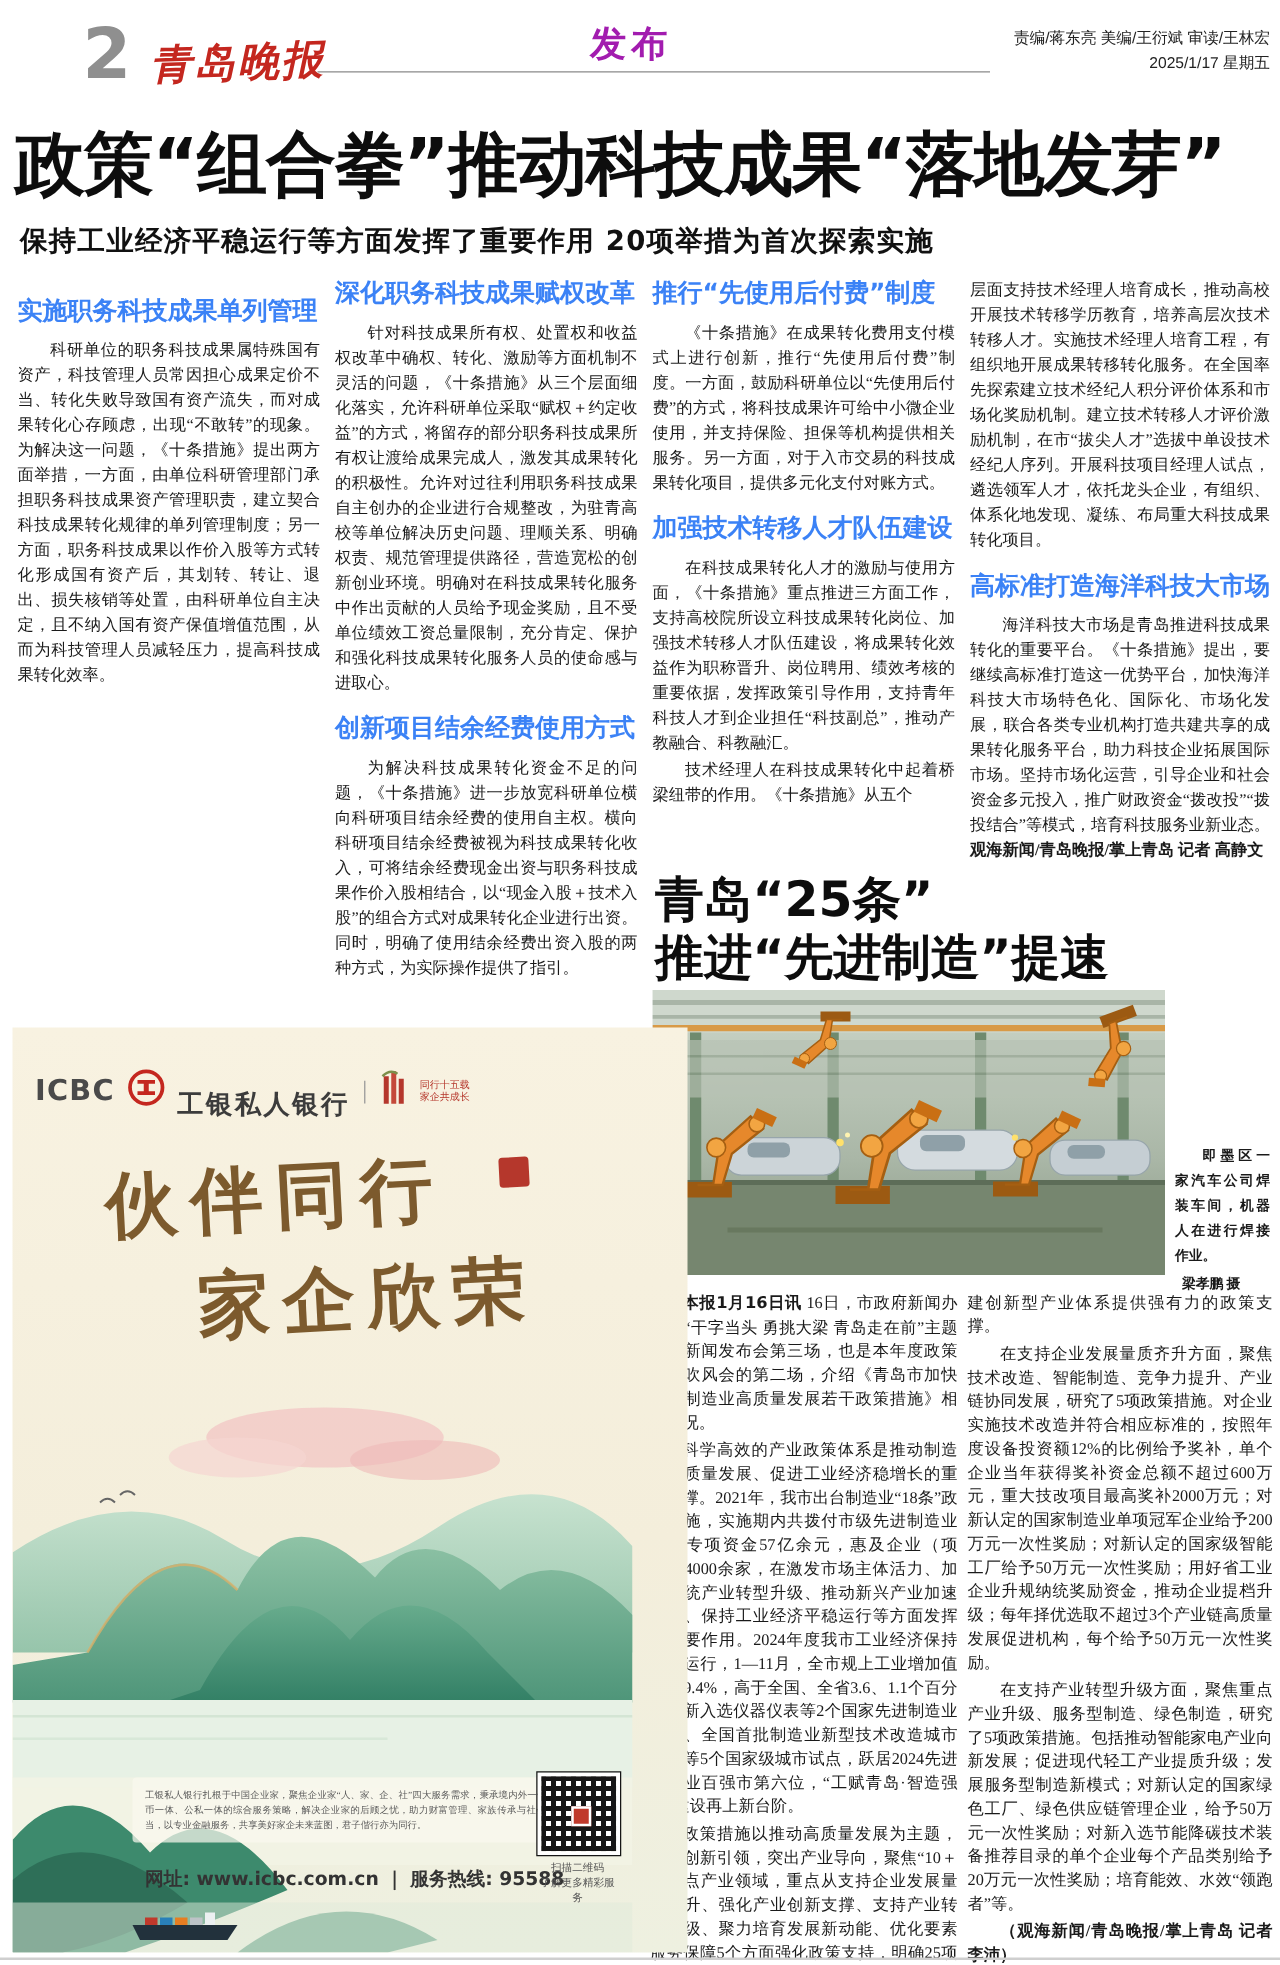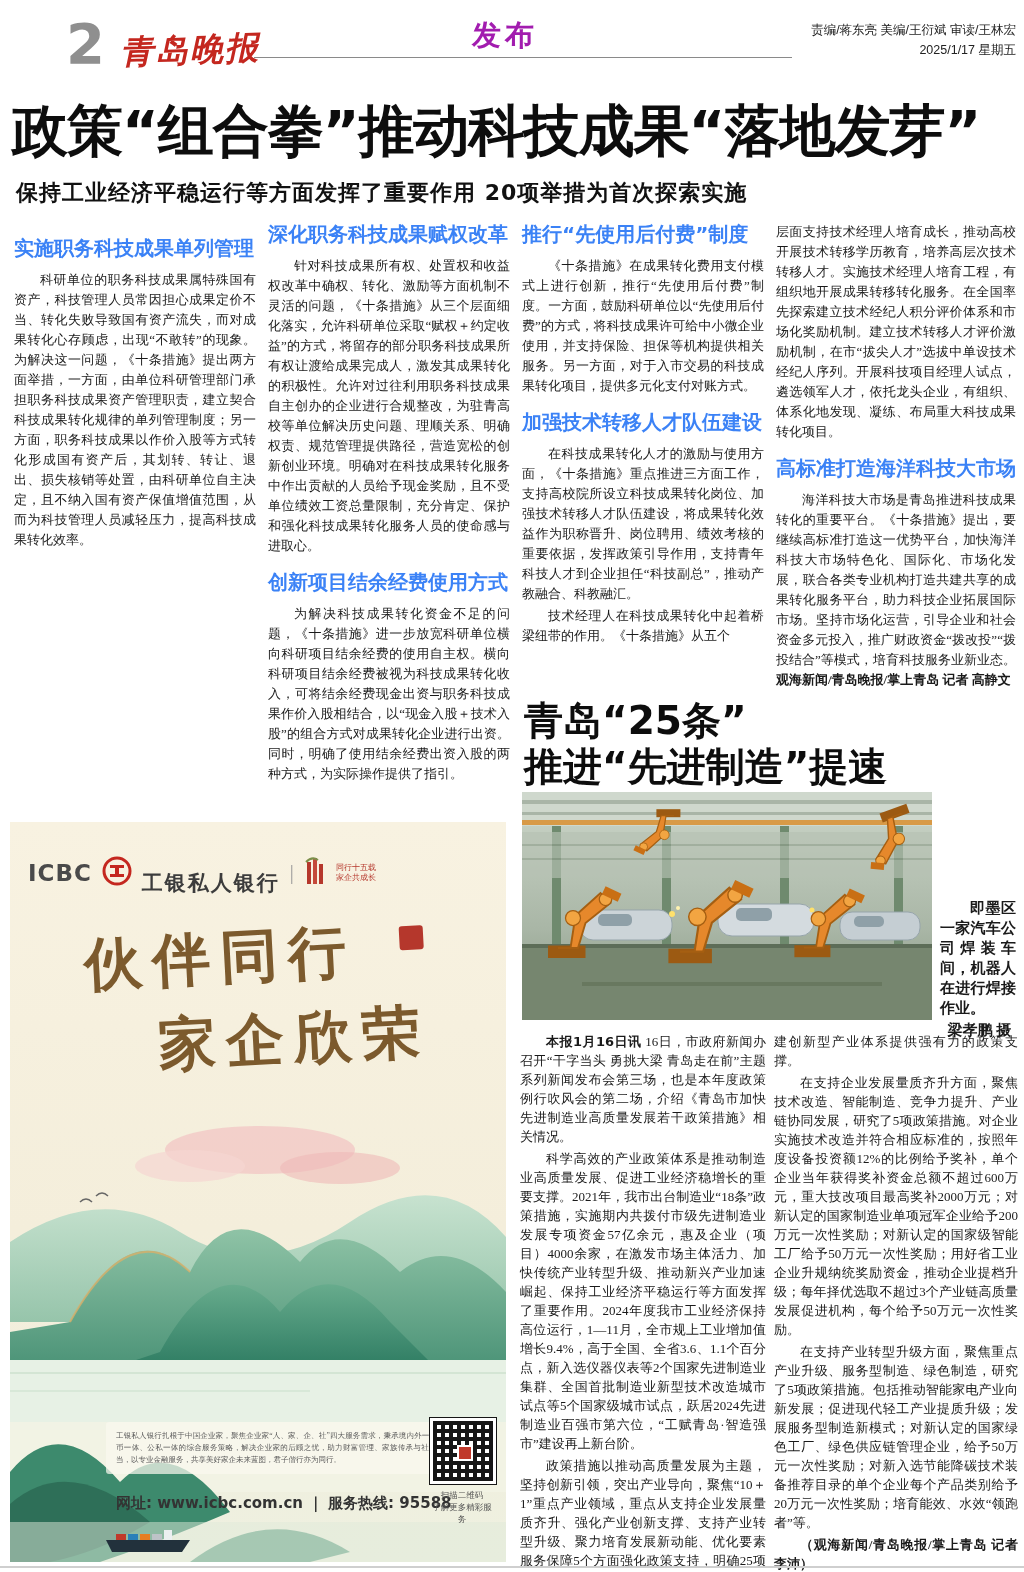--- a/index.html
+++ b/index.html
@@ -22,25 +22,25 @@
   .ind{text-indent:2em;}
   .colhead{font-family:"DejaVu Sans",sans-serif;font-size:20px;font-weight:700;color:#3b82f6;
            margin:16px 0 12px 0;white-space:nowrap;letter-spacing:0;}
   .colhead.first{margin-top:2px;}
   .byline{font-weight:700;}
   
   .head2{font-family:"DejaVu Sans",sans-serif;font-weight:900;font-size:39px;color:#0d0d0d;line-height:46px;letter-spacing:0;}
   .a2col{font-size:13px;line-height:19px;text-align:justify;}
   .a2col p{margin:0 0 3px 0;}
   .leadlabel{font-weight:700;font-family:"DejaVu Sans",sans-serif;font-size:13px;}
-  .caption{font-size:15px;line-height:20px;text-align:justify;font-weight:600;}
+  .caption{font-size:11px;line-height:20px;text-align:justify;font-weight:600;margin-top:17px;}
   .caption .ind1{text-indent:2em;}
   .credit{font-weight:700;margin-top:2px;text-indent:0.5em;}
   
-  .ad{background:linear-gradient(#f8f2e1,#f4eedb 55%,#eef0e0);overflow:hidden;}
+  .ad{background:linear-gradient(#f8f2e1,#f4eedb 55%,#eef0e0);overflow:hidden;padding-left:44px;}
   .icbc-word{font-family:"DejaVu Sans",sans-serif;font-weight:700;font-size:23px;color:#4a4a4a;letter-spacing:1px;}
   .bankname{font-family:"DejaVu Sans",sans-serif;font-weight:700;font-size:21px;color:#3c3c3c;letter-spacing:2px;margin-top:21px;}
   .adsep{color:#999;font-size:20px;}
   .annotxt{font-size:8px;color:#b5372c;line-height:10px;font-family:"DejaVu Sans",sans-serif;}
   .callig{font-family:"DejaVu Serif",serif;font-weight:700;color:#7c5a2d;font-size:58px;letter-spacing:10px;
           transform:rotate(-3deg);white-space:nowrap;}
   .seal{width:24px;height:24px;background:#b5372c;border-radius:3px;display:inline-block;}
   .fineprint{font-size:7.5px;color:#5a5a5a;line-height:12px;text-align:justify;}
   .weblinks{font-family:"DejaVu Sans",sans-serif;font-weight:700;font-size:15px;color:#333;white-space:nowrap;}
   .qr{width:60px;height:60px;background:

